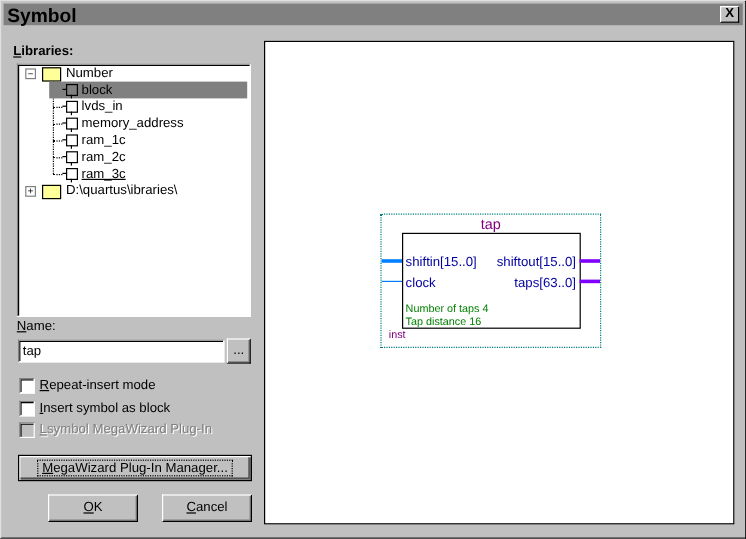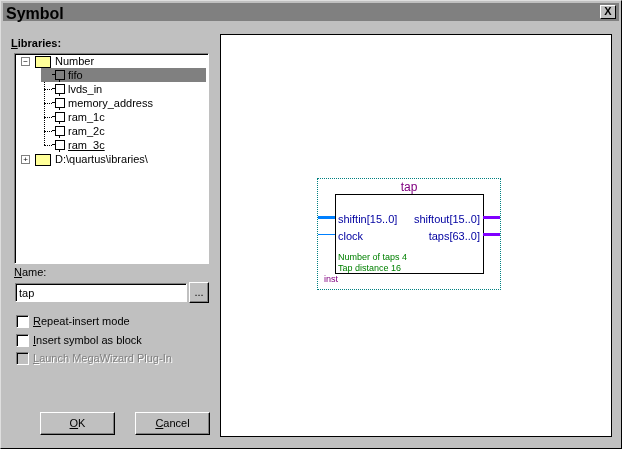--- a/index.html
+++ b/index.html
@@ -65,21 +65,21 @@
     <div class="hline" style="left:29px;top:77px;width:8px;"></div>
     <div class="hline" style="left:29px;top:91px;width:8px;"></div>
 
     <div class="node" style="left:0;top:0;width:191px;">
       <span class="exp" style="left:6px;top:3px;">−</span>
       <span class="folder" style="left:20px;top:2px;"></span>
       <span style="position:absolute;left:40px;">Number</span>
     </div>
     <div class="node sel" style="left:26px;top:14px;width:165px;">
       <span class="symicon" style="left:14px;top:2px;"></span>
-      <span style="position:absolute;left:27px;">fifo</span>
+      <span style="position:absolute;left:27px;">block</span>
     </div>
     <div class="node" style="left:26px;top:28px;">
       <span class="symicon" style="left:14px;top:2px;"></span>
       <span style="position:absolute;left:27px;">lvds_in</span>
     </div>
     <div class="node" style="left:26px;top:42px;">
       <span class="symicon" style="left:14px;top:2px;"></span>
       <span style="position:absolute;left:27px;">memory_address</span>
     </div>
     <div class="node" style="left:26px;top:56px;">
@@ -105,22 +105,25 @@
   <div class="input">tap</div>
   <div class="btn" style="left:188px;top:281px;width:20px;height:21px;line-height:18px;">...</div>
 
   <div class="cb" style="left:15px;top:314px;"></div>
   <div class="lbl" style="left:32px;top:314px;"><u>R</u><span>epeat-insert mode</span></div>
 
   <div class="cb" style="left:15px;top:333px;"></div>
   <div class="lbl" style="left:32px;top:333px;"><u>I</u><span>nsert symbol as block</span></div>
 
   <div class="cb disabled" style="left:15px;top:351px;"></div>
-  <div class="lbl disabled-text" style="left:32px;top:351px;"><u>L</u><span>aunch MegaWizard Plug-In</span></div>
+  <div class="lbl disabled-text" style="left:32px;top:351px;"><u>L</u><span>symbol MegaWizard Plug-In</span></div>
 
+  <div class="btn default" style="left:14px;top:378px;width:195px;height:22px;line-height:20px;">
+    <span style="outline:1px dotted #000;padding:0 3px;"><u>M</u><span>egaWizard Plug-In Manager...</span></span>
+  </div>
 
   <div class="btn" style="left:14px;top:411px;width:75px;height:23px;line-height:21px;margin-left:25px;"><u>O</u><span>K</span></div>
   <div class="btn" style="left:134px;top:411px;width:75px;height:23px;line-height:21px;"><u>C</u><span>ancel</span></div>
 
   <div class="canvas">
     <div class="sym-outer">
       <div class="purple" style="position:absolute;left:0;width:182px;top:1px;text-align:center;font-size:12px;">tap</div>
       <div class="sym-box">
         <div class="blue" style="position:absolute;left:2px;top:18px;">shiftin[15..0]</div>
         <div class="blue" style="position:absolute;left:2px;top:35px;">clock</div>

